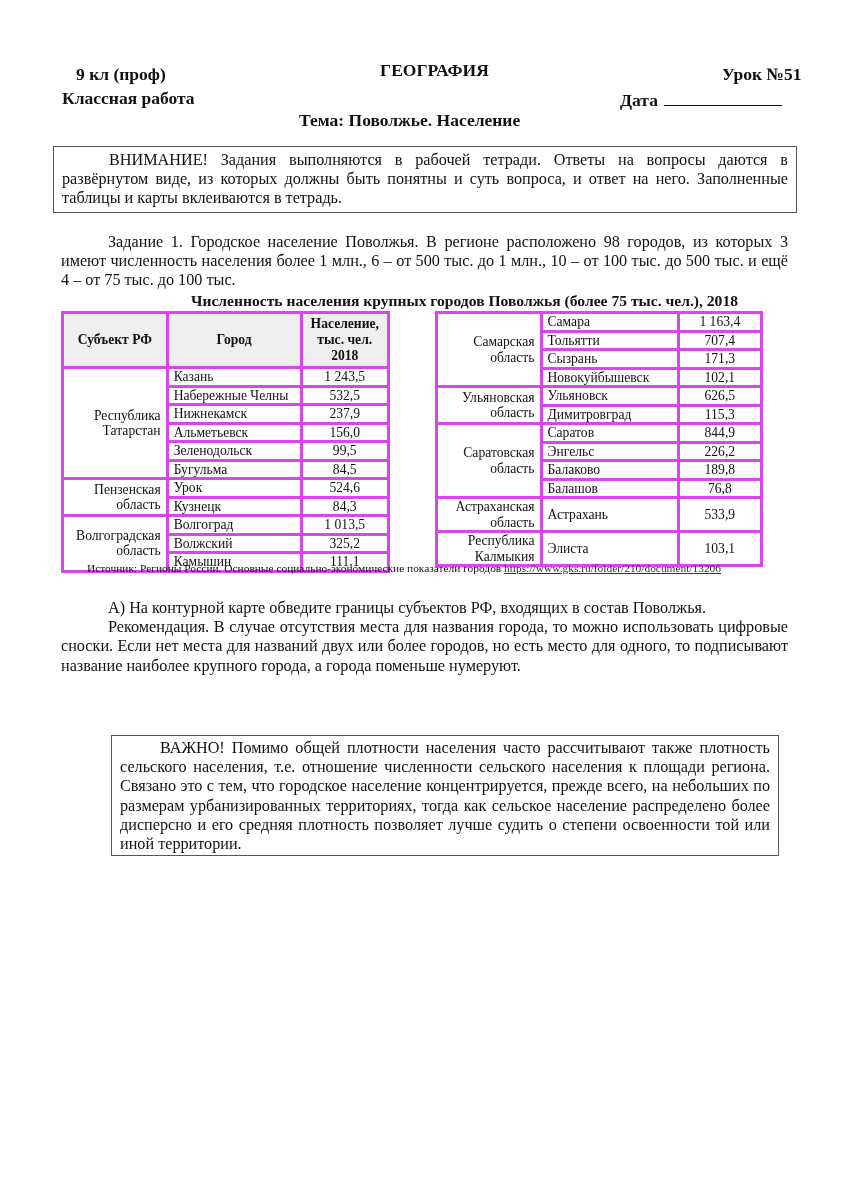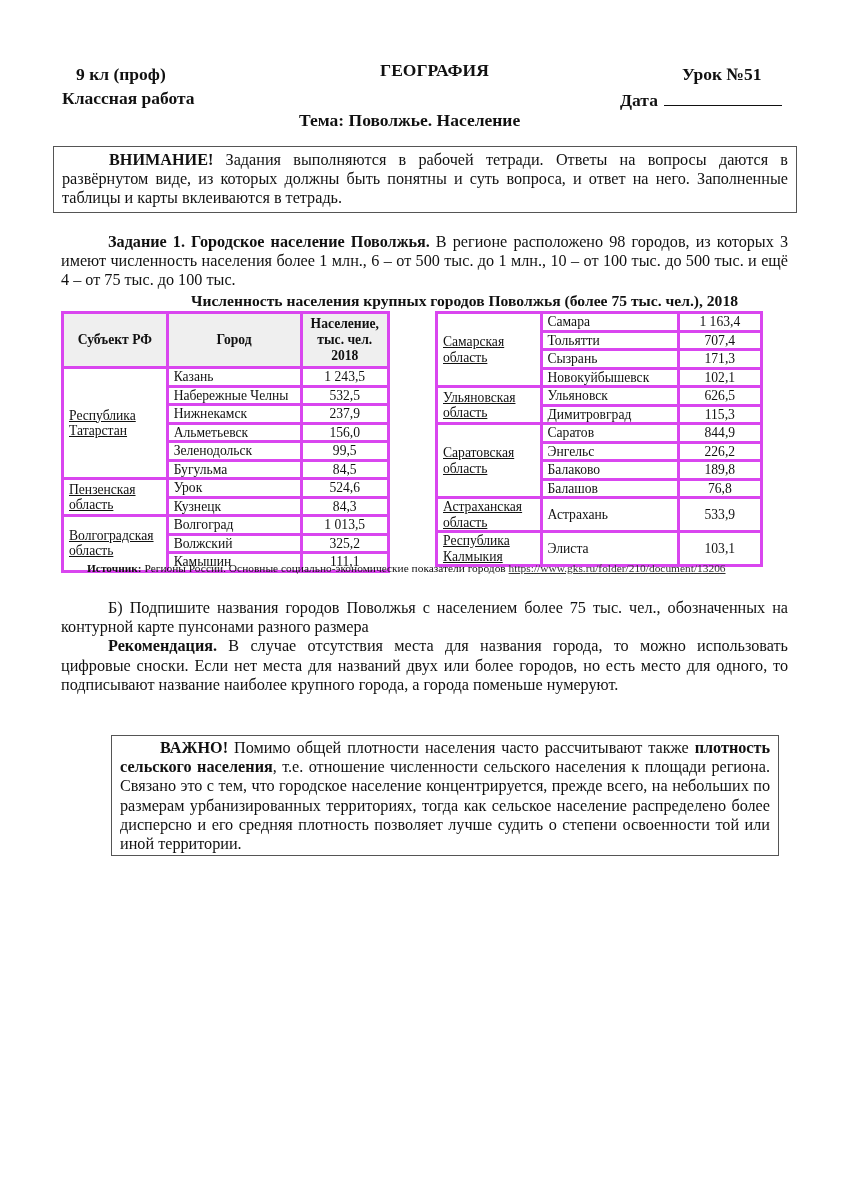--- a/index.html
+++ b/index.html
@@ -5,37 +5,37 @@
   html, body { margin: 0; padding: 0; background: #ffffff; }
   body { width: 849px; height: 1200px; position: relative; overflow: hidden;
          font-family: "Liberation Serif", serif; color: #111; }
   .abs { position: absolute; }
   .hdr { font-weight: bold; font-size: 17.5px; line-height: 20px; white-space: nowrap; }
   .date-line { display: inline-block; width: 118px; border-bottom: 1.5px solid #111; height: 17px; vertical-align: baseline; margin-left: 6px; }
   .box { position: absolute; border: 1px solid #555; box-sizing: border-box; background: #fff; }
   .para { font-size: 16.2px; line-height: 19.2px; text-align: justify; }
   .para p { margin: 0; }
   .ind { text-indent: 47px; }
-  b { font-weight: bold; }
+  b { font-weight: normal; }
   .ttitle { font-weight: bold; font-size: 15.6px; text-align: center; white-space: nowrap; }
   table.pop { position: absolute; border-collapse: collapse; font-size: 13.6px; line-height: 15.5px; }
   table.pop td, table.pop th { border: 3px solid #d946ef; padding: 0 5px; height: 15.8px; box-sizing: border-box; }
   table.pop th { background: #efefef; font-weight: bold; text-align: center; font-size: 13.6px; line-height: 16px; padding: 2px 3px; }
-  td.subj { text-align: left; vertical-align: middle; text-decoration: underline; }
+  td.subj { text-align: right; vertical-align: middle; }
   td.city { text-align: left; }
   td.val { text-align: center; }
   .source { font-size: 11.4px; white-space: nowrap; margin-left: 25px; }
   .source a { color: #333; text-decoration: underline; }
 </style>
 </head>
 <body>
 
 <div class="abs hdr" style="left:76px; top:64px;">9 кл (проф)</div>
 <div class="abs hdr" style="left:380px; top:60px;">ГЕОГРАФИЯ</div>
-<div class="abs hdr" style="left:682px; top:64px;">Урок №51</div>
+<div class="abs hdr" style="left:722px; top:64px;">Урок №51</div>
 <div class="abs hdr" style="left:62px; top:88px;">Классная работа</div>
 <div class="abs hdr" style="left:620px; top:88px;">
   <span>Дата</span><span class="date-line"></span>
 </div>
 <div class="abs hdr" style="left:299px; top:110px;">Тема: Поволжье. Население</div>
 
 <div class="box para" style="left:53px; top:146px; width:744px; height:67px; padding:4px 8px 0 8px;">
   <p class="ind"><b>ВНИМАНИЕ!</b><span> Задания выполняются в рабочей тетради. Ответы на вопросы даются в развёрнутом виде, из которых должны быть понятны и суть вопроса, и ответ на него. Заполненные таблицы и карты вклеиваются в тетрадь.</span></p>
 </div>
 
@@ -170,19 +170,19 @@
         <td class="val" style="height: 33px;">103,1</td>
       </tr>
     </tbody>
 </table>
 
 <div class="abs source" style="left:62px; top:562px;">
   <b>Источник:</b><span> Регионы России. Основные социально-экономические показатели городов </span><a>https://www.gks.ru/folder/210/document/13206</a>
 </div>
 
 <div class="abs para" style="left:61px; top:599px; width:727px;">
-  <p class="ind">Б) Подпишите названия городов Поволжья с населением более 75 тыс. чел., обозначенных на контурной карте пунсонами разного размера</p>
+  <p class="ind">А) На контурной карте обведите границы субъектов РФ, входящих в состав Поволжья.</p>
   <p class="ind"><b>Рекомендация.</b><span> В случае отсутствия места для названия города, то можно использовать цифровые сноски. Если нет места для названий двух или более городов, но есть место для одного, то подписывают название наиболее крупного города, а города поменьше нумеруют.</span></p>
 </div>
 
 <div class="box para" style="left:111px; top:735px; width:668px; height:121px; padding:3px 8px 0 8px;">
   <p class="ind" style="text-indent:40px;"><b>ВАЖНО!</b><span> Помимо общей плотности населения часто рассчитывают также </span><b>плотность сельского населения</b><span>, т.е. отношение численности сельского населения к площади региона. Связано это с тем, что городское население концентрируется, прежде всего, на небольших по размерам урбанизированных территориях, тогда как сельское население распределено более дисперсно и его средняя плотность позволяет лучше судить о степени освоенности той или иной территории.</span></p>
 </div>
 
 </body></html>

